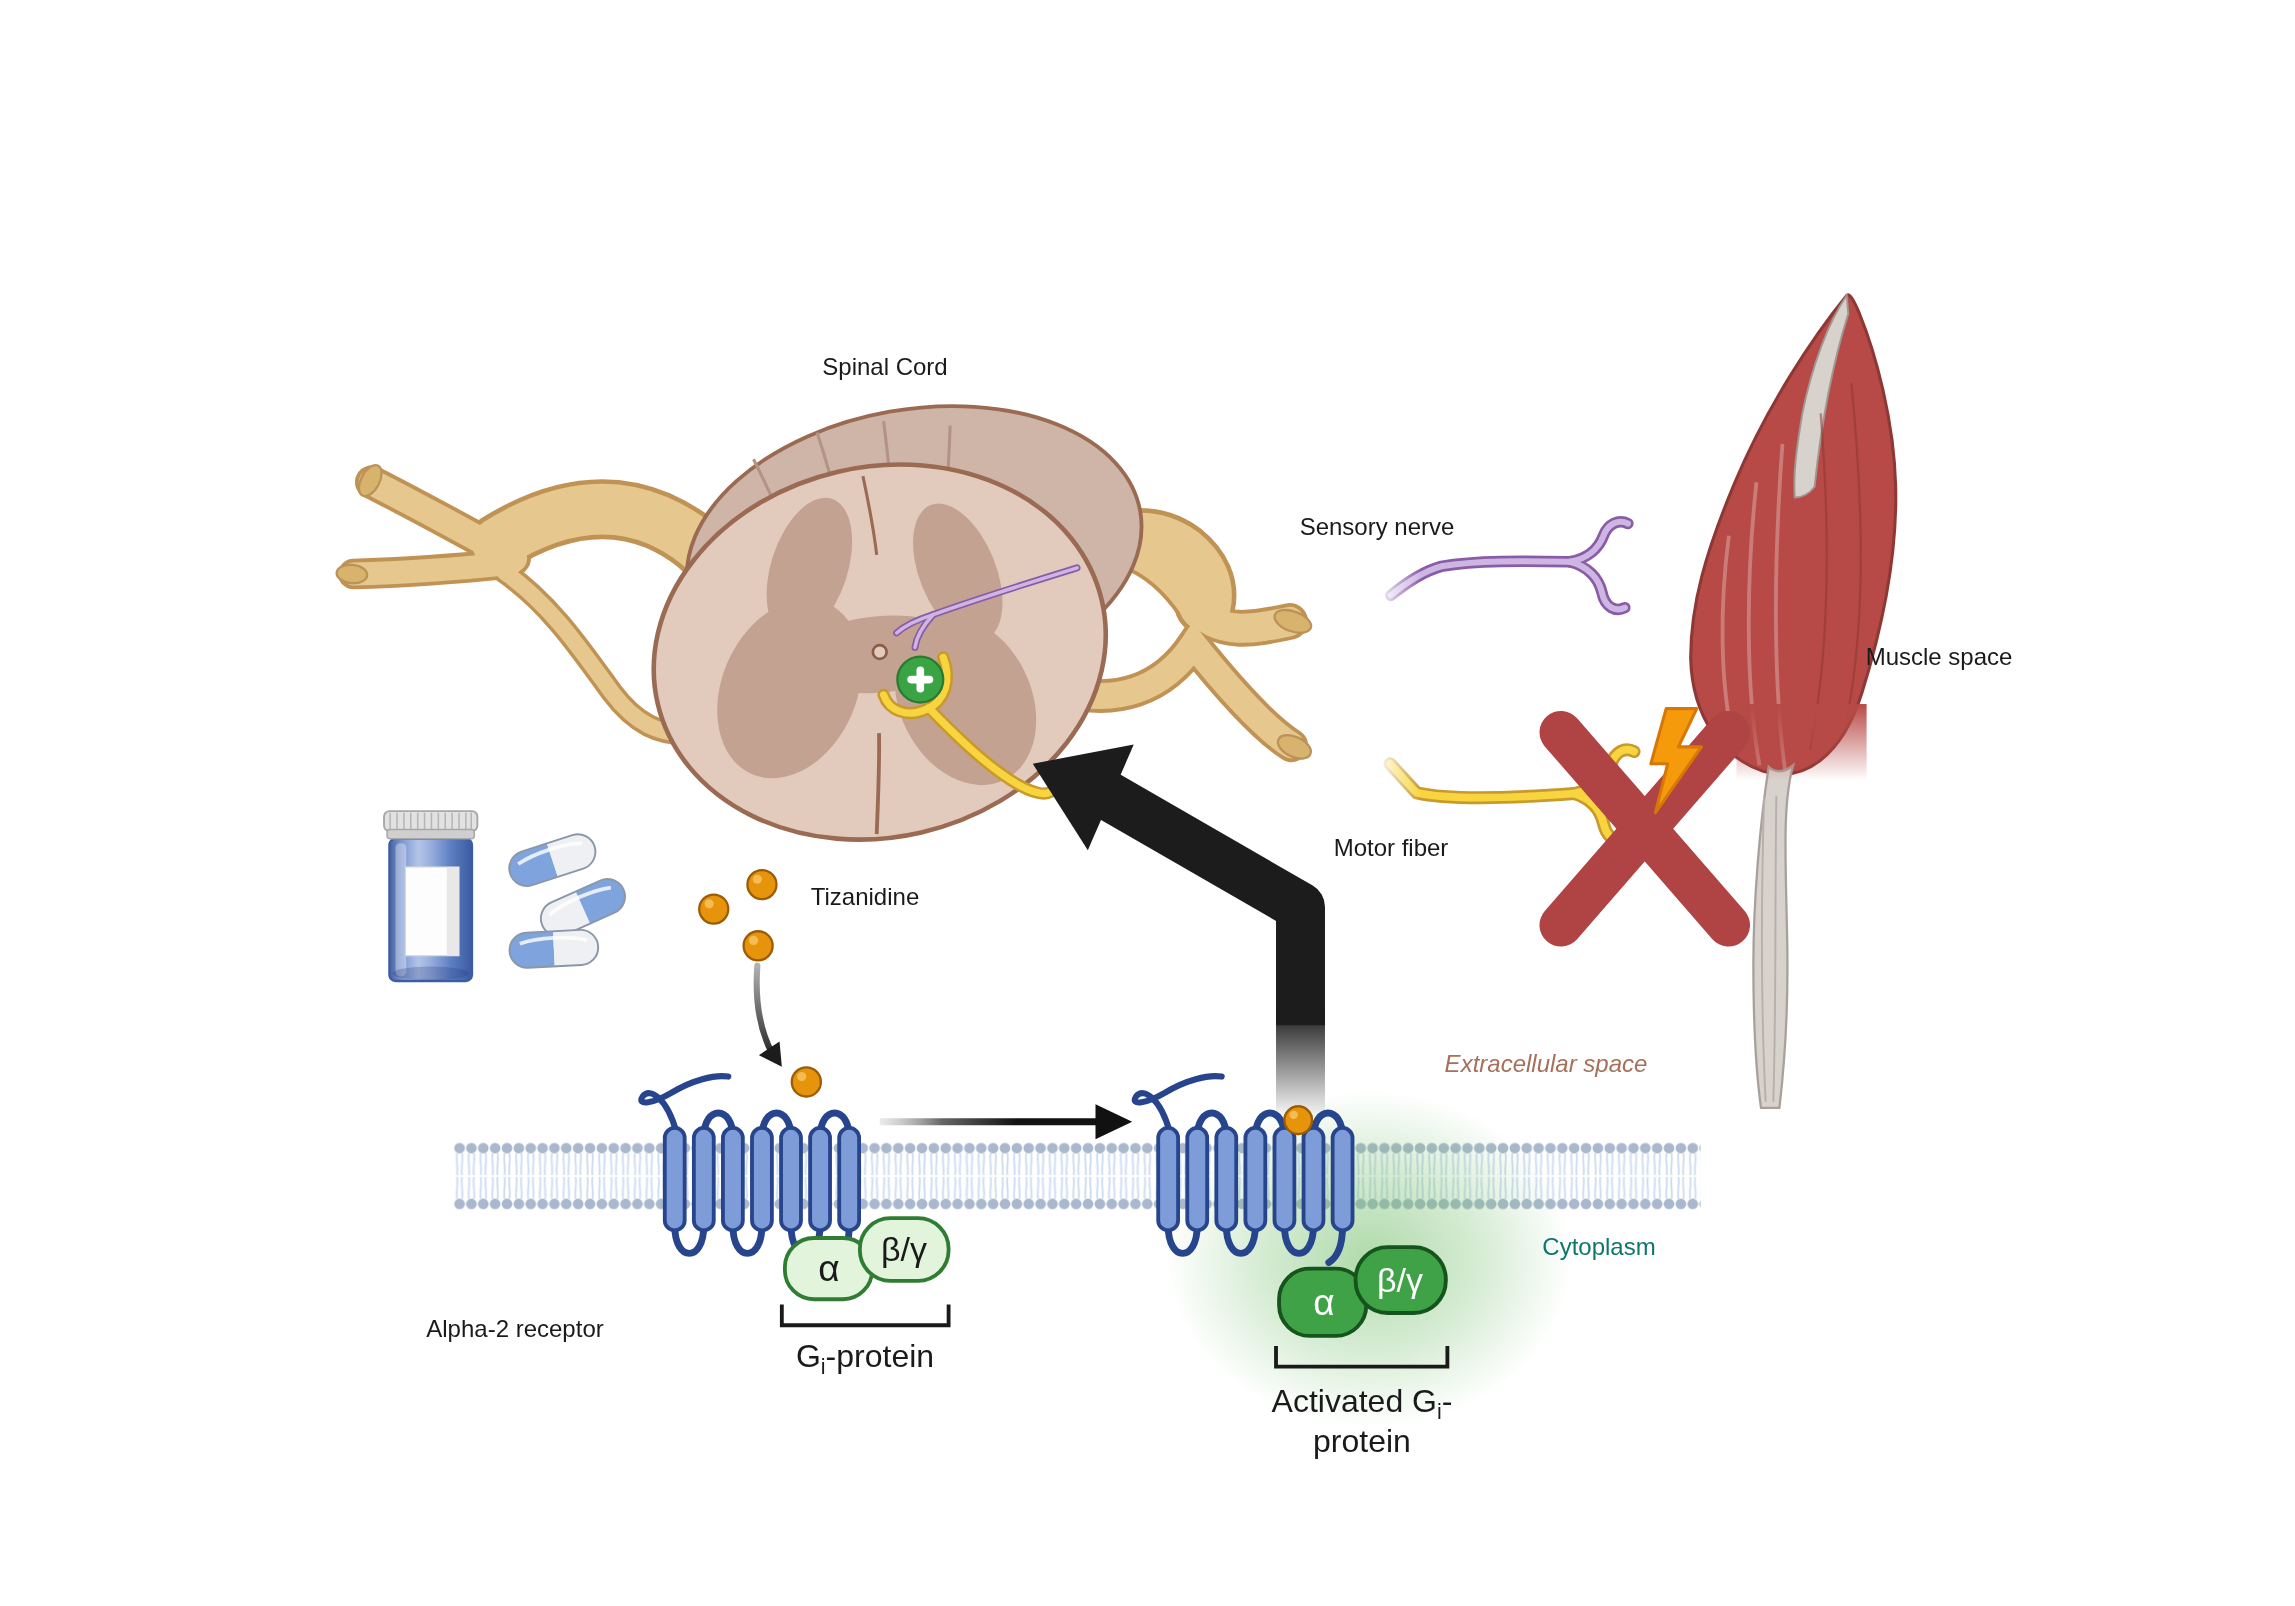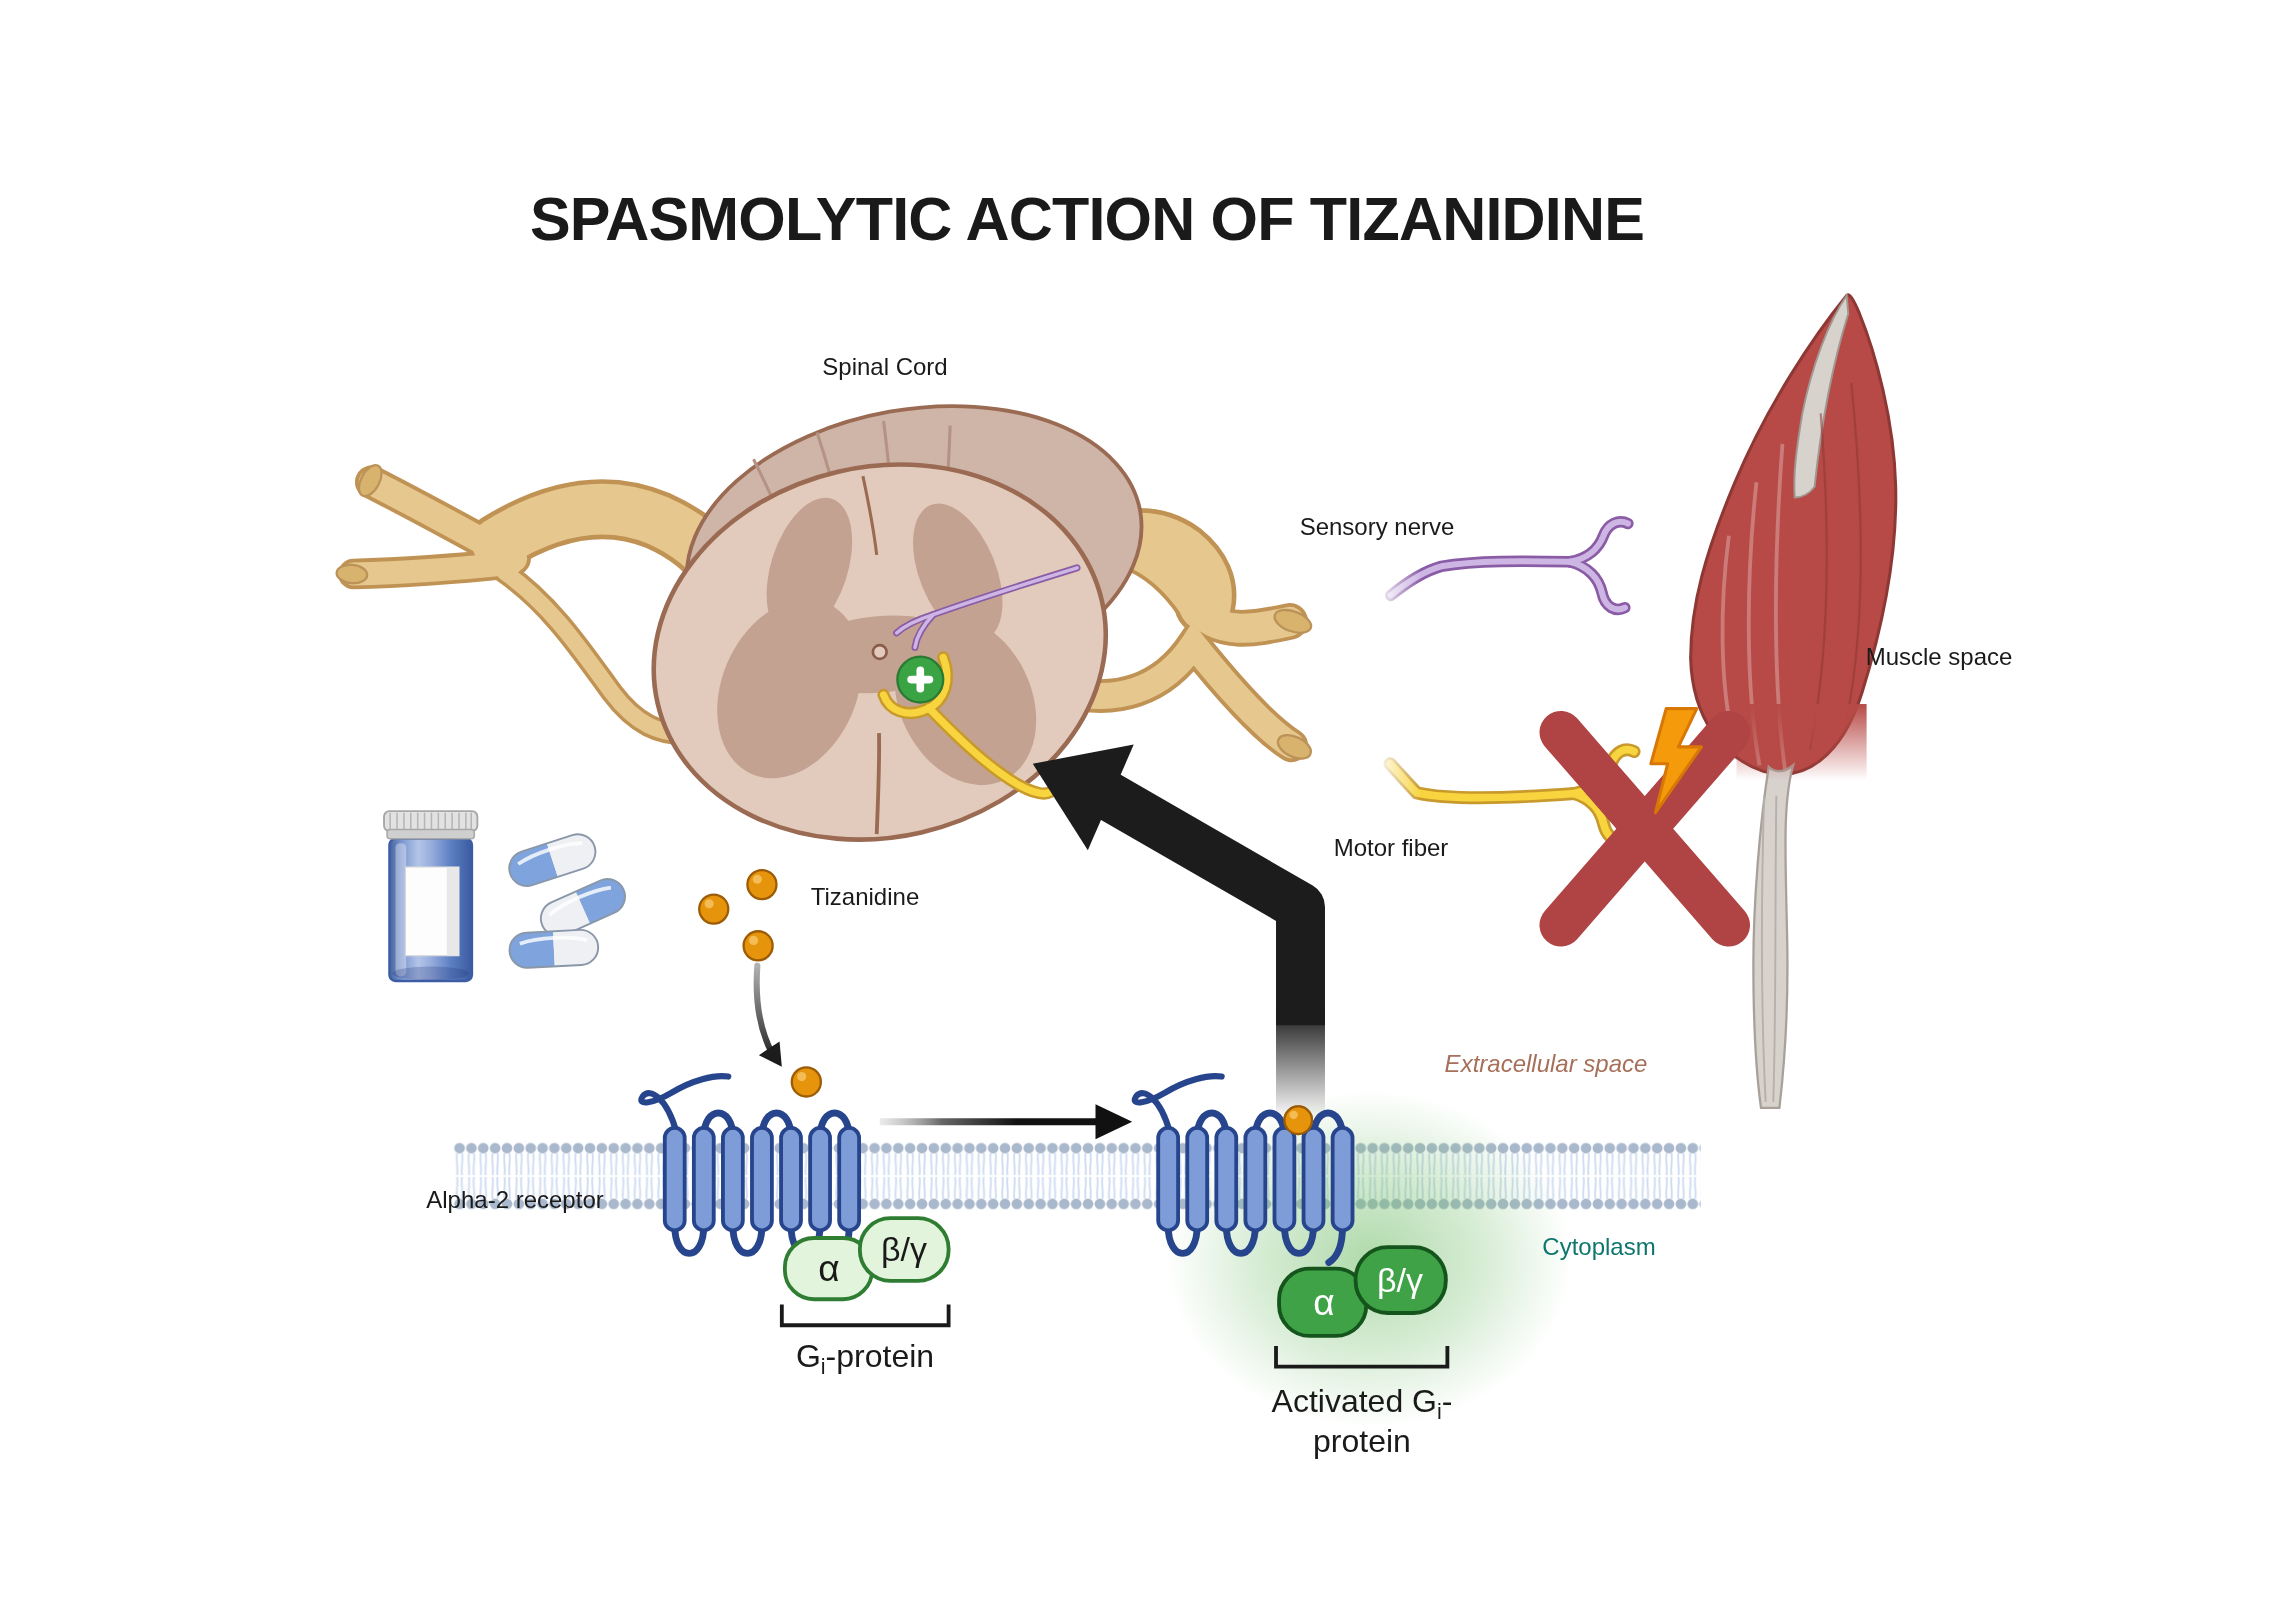--- a/index.html
+++ b/index.html
@@ -336,33 +336,32 @@
   </g>
   <g fill="#3fa246" stroke="#15541c" stroke-width="5">
     <rect x="1672" y="1658" width="114" height="88" rx="40"></rect>
     <rect x="1772" y="1630" width="118" height="86" rx="42"></rect>
   </g>
 
   <path d="M1022,1705 L1022,1732 L1240,1732 L1240,1705" fill="none" stroke="#1a1a1a" stroke-width="5"></path>
   <path d="M1668,1759 L1668,1786 L1892,1786 L1892,1759" fill="none" stroke="#1a1a1a" stroke-width="5"></path>
 </svg>
 
-<div class="lbl title" style="left:1087px; top:220px;">SPASMOLYTIC ACTION OF TIZANIDINE</div>
 
 <div class="lbl" style="left:885px; top:367px;">Spinal Cord</div>
 
 <div class="lbl" style="left:1377px; top:527px;">Sensory nerve</div>
 
 <div class="lbl" style="left:1391px; top:848px;">Motor fiber</div>
 
 <div class="lbl" style="left:1939px; top:657px;">Muscle space</div>
 
 <div class="lbl" style="left:865px; top:897px;text-align:right;">Tizanidine</div>
 
-<div class="lbl" style="left:515px; top:1200px;">Alpha-2 receptor</div>
+<div class="lbl" style="left:515px; top:1329px;">Alpha-2 receptor</div>
 
 <div class="lbl ital-brown" style="left:1546px; top:1064px;">Extracellular space</div>
 
 <div class="lbl ital-blue" style="left:1599px; top:1247px;">Cytoplasm</div>
 
 <div class="lbl greek" style="left:829px; top:1269px;">α</div>
 <div class="lbl greek small" style="left:904px; top:1250px;">β/γ</div>
 
 <div class="lbl greek white" style="left:1324px; top:1303px;">α</div>
 <div class="lbl greek small white" style="left:1400px; top:1281px;">β/γ</div>

